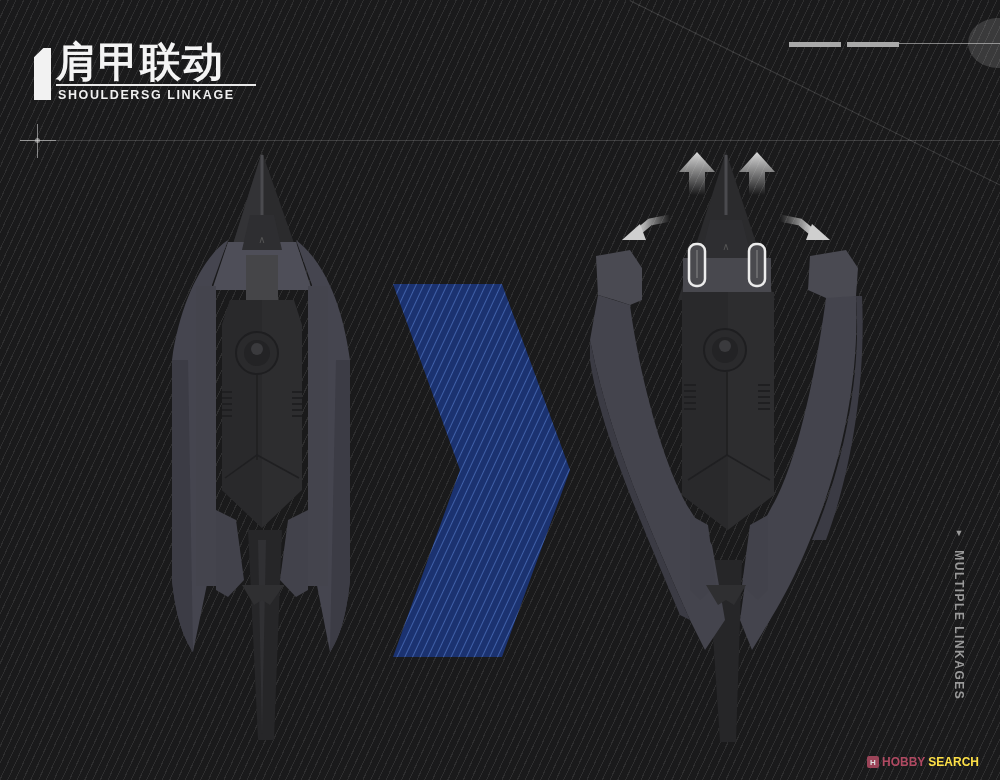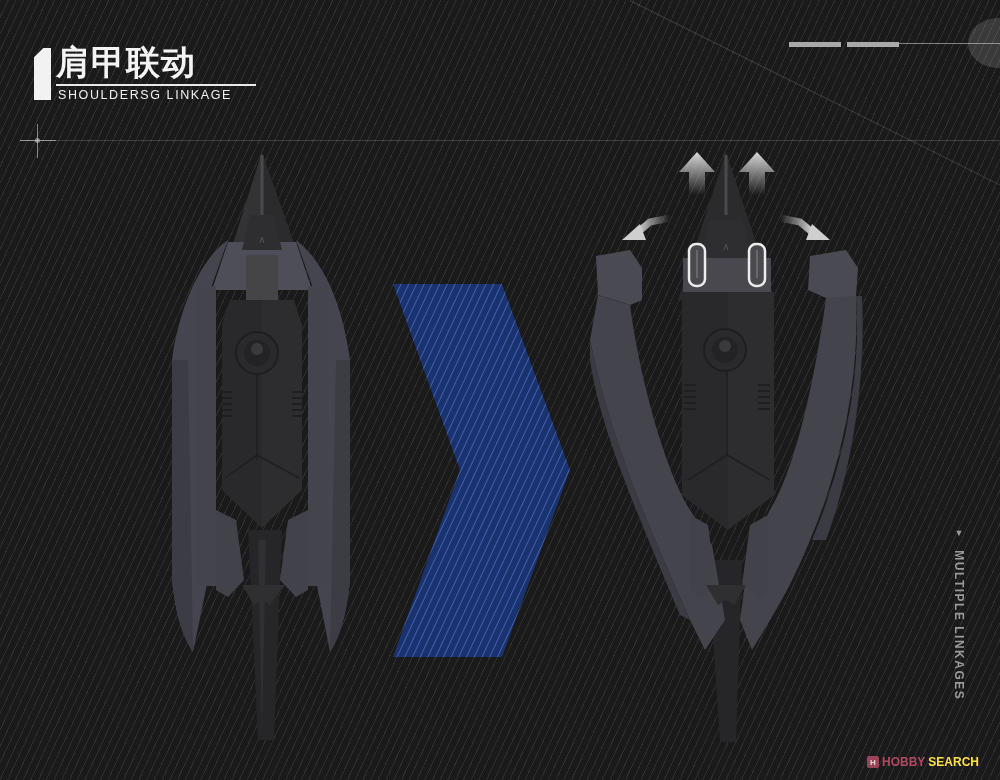--- a/index.html
+++ b/index.html
@@ -12,27 +12,27 @@
     .abs { position: absolute; }
     
     .title-block { left: 34px; top: 44px; width: 230px; height: 60px; }
     .title-bar {
       position: absolute; left: 0; top: 4px; width: 17px; height: 52px;
       background: #f2f2f2;
       clip-path: polygon(0 18%, 55% 0, 100% 0, 100% 100%, 0 100%);
     }
     .title-cn {
       position: absolute; left: 22px; top: -2px;
-      color: #f4f4f4; font-size: 34px; font-weight: bold; letter-spacing: 1px;
+      color: #f4f4f4; font-size: 41px; font-weight: bold; letter-spacing: 1px;
       font-family: "DejaVu Sans", sans-serif; line-height: 40px; white-space: nowrap;
     }
     .title-rule { position: absolute; left: 22px; top: 40px; width: 200px; height: 2px; background: #e8e8e8; }
     .title-en {
       position: absolute; left: 24px; top: 44px;
-      color: #f0f0f0; font-size: 12.5px; font-weight: normal; letter-spacing: 1.6px;
+      color: #f0f0f0; font-size: 12.5px; font-weight: bold; letter-spacing: 1.6px;
       font-family: "Liberation Sans", sans-serif; white-space: nowrap;
     }
     
     .hline { left: 20px; top: 140px; width: 980px; height: 1px; background: rgba(255,255,255,0.16); }
     .crosshair-h { left: 20px; top: 140px; width: 36px; height: 1px; background: rgba(220,220,220,0.55); }
     .crosshair-v { left: 37px; top: 124px; width: 1px; height: 34px; background: rgba(220,220,220,0.55); }
     .crosshair-dot { left: 35px; top: 138px; width: 5px; height: 5px; border-radius: 50%; background: rgba(200,200,200,0.6); }
     .diag { left: 630px; top: 0; width: 430px; height: 1px; background: rgba(255,255,255,0.14);
       transform-origin: 0 0; transform: rotate(26.5deg); }
     .bar1 { left: 789px; top: 42px; width: 52px; height: 5px; background: #a9a9a9; }

